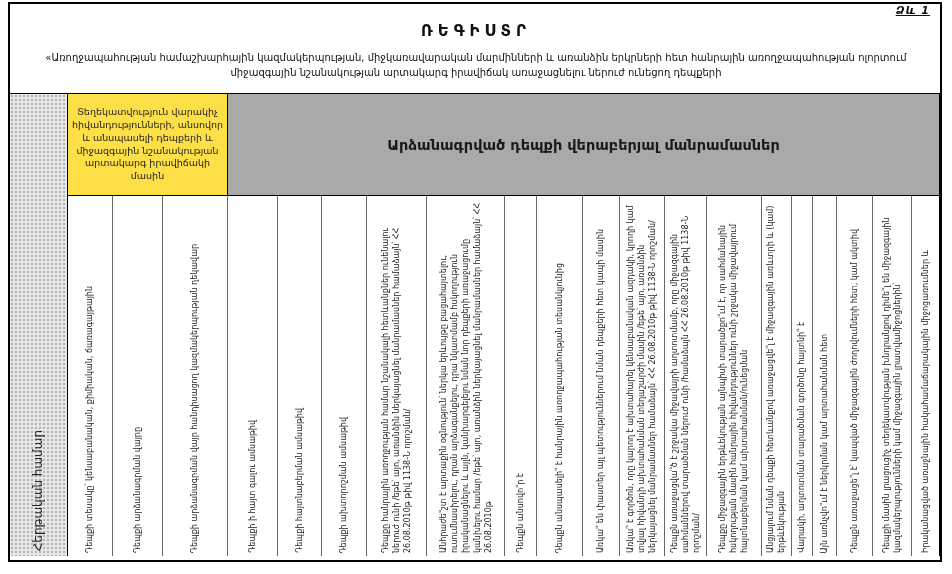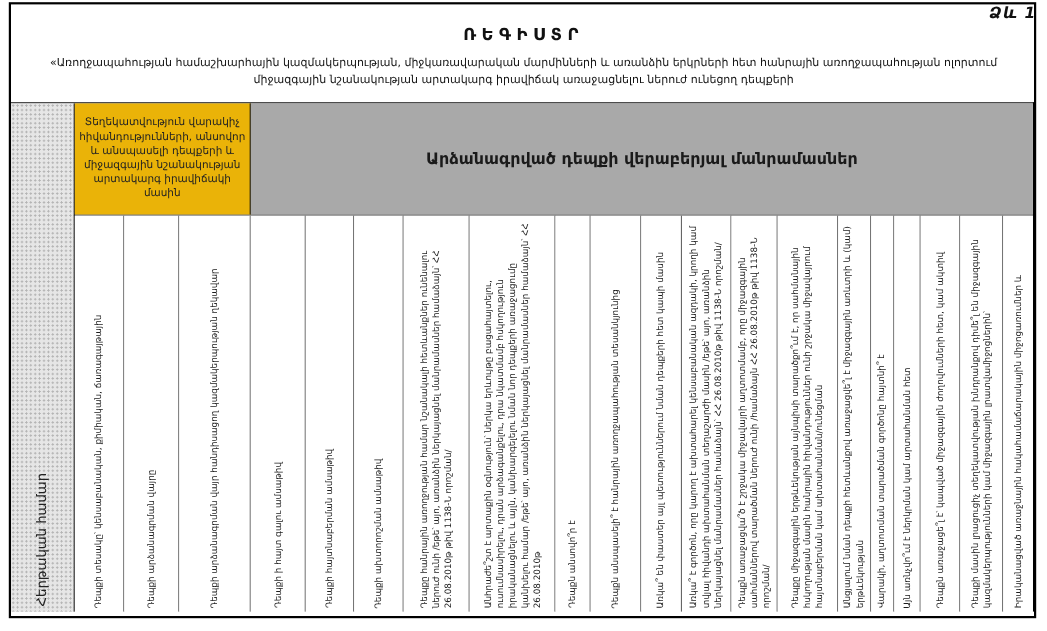--- a/index.html
+++ b/index.html
@@ -5,22 +5,22 @@
   html,body{margin:0;padding:0;background:#fff;}
   body{
     width:952px;height:574px;position:relative;overflow:hidden;
     font-family:"DejaVu Sans", sans-serif;color:#111;
   }
   .page-border{
     position:absolute;left:8px;top:2px;width:934px;height:560px;
     border:2px solid #000;box-sizing:border-box;background:#fff;
   }
   .form-no{
-    position:absolute;top:4px;right:10px;
-    font-size:14px;font-weight:bold;font-style:italic;letter-spacing:1px;
+    position:absolute;top:4px;right:22px;
+    font-size:11px;font-weight:bold;font-style:italic;letter-spacing:1px;text-decoration:underline;
   }
   .title{
     position:absolute;top:22px;left:0;width:952px;text-align:center;
     font-size:15px;font-weight:bold;letter-spacing:5px;
   }
   .subtitle{
     position:absolute;top:50px;left:26px;width:900px;text-align:center;
     font-size:10px;line-height:1.5;
   }
   .register-table{
@@ -32,21 +32,21 @@
     width:58px;flex:0 0 58px;border-right:1px solid #000;box-sizing:border-box;
     background-color:#e6e6e6;
     background-image:radial-gradient(#b3b3b3 0.8px, transparent 0.9px);
     background-size:4px 4px;
     display:flex;flex-direction:column;justify-content:flex-end;align-items:center;
     padding-bottom:5px;overflow:hidden;
   }
   .right-part{flex:1;display:flex;flex-direction:column;min-width:0;}
   .header-row{height:102px;flex:0 0 102px;display:flex;border-bottom:1px solid #000;box-sizing:border-box;}
   .gh-info{
-    width:160px;flex:0 0 160px;background:#eab308;border-right:1px solid #000;
+    width:160px;flex:0 0 160px;background:#fde047;border-right:1px solid #000;
     box-sizing:border-box;display:flex;align-items:center;justify-content:center;
     text-align:center;font-size:9.5px;line-height:1.35;padding:3px;color:#222;
   }
   .gh-details{
     flex:1;background:#a9a9a9;display:flex;align-items:center;justify-content:center;
     font-weight:bold;font-size:14.5px;color:#1a1a1a;text-align:center;padding:0 10px;
   }
   .body-row{flex:1;display:flex;min-height:0;}
   .cell{
     border-right:1px solid #666;box-sizing:border-box;

